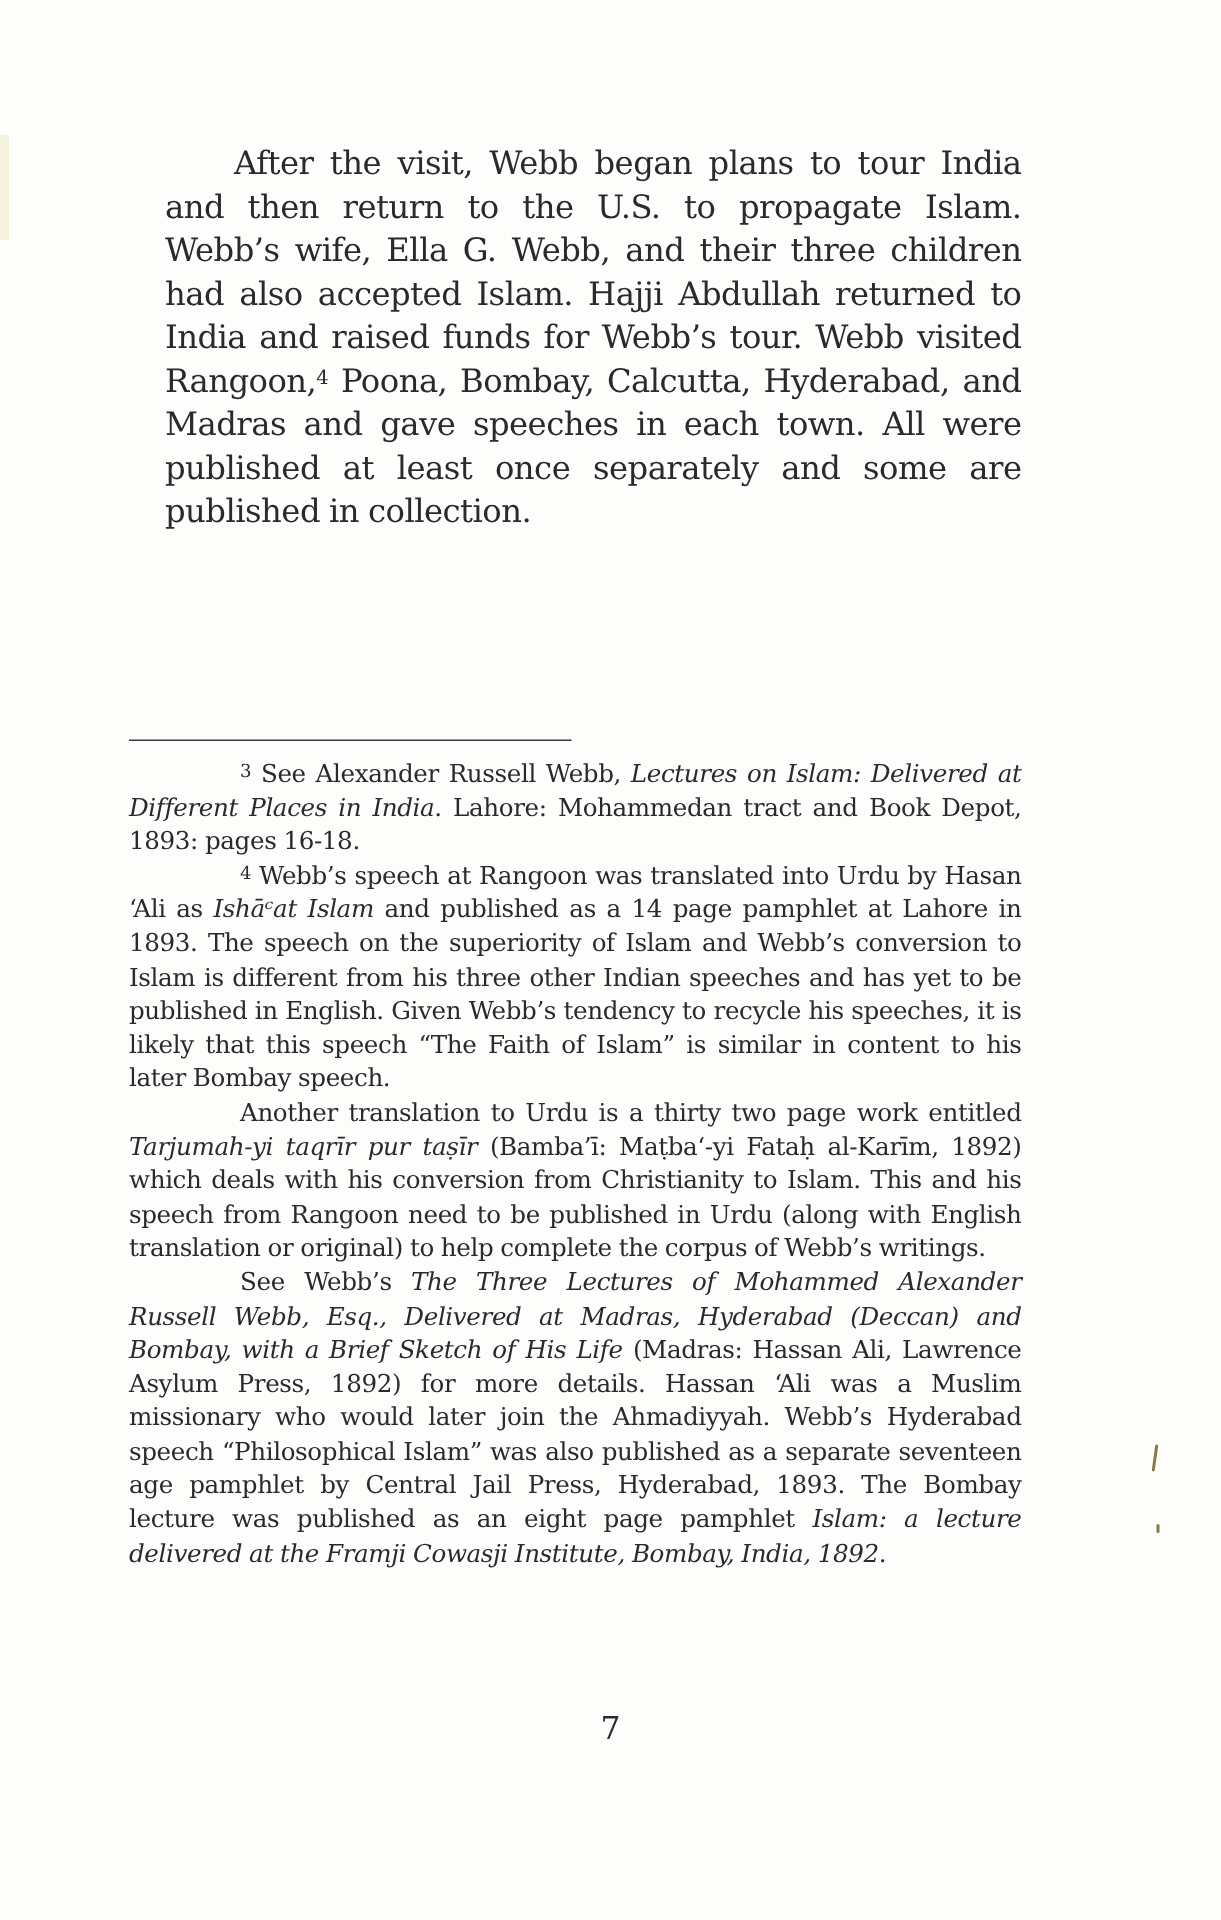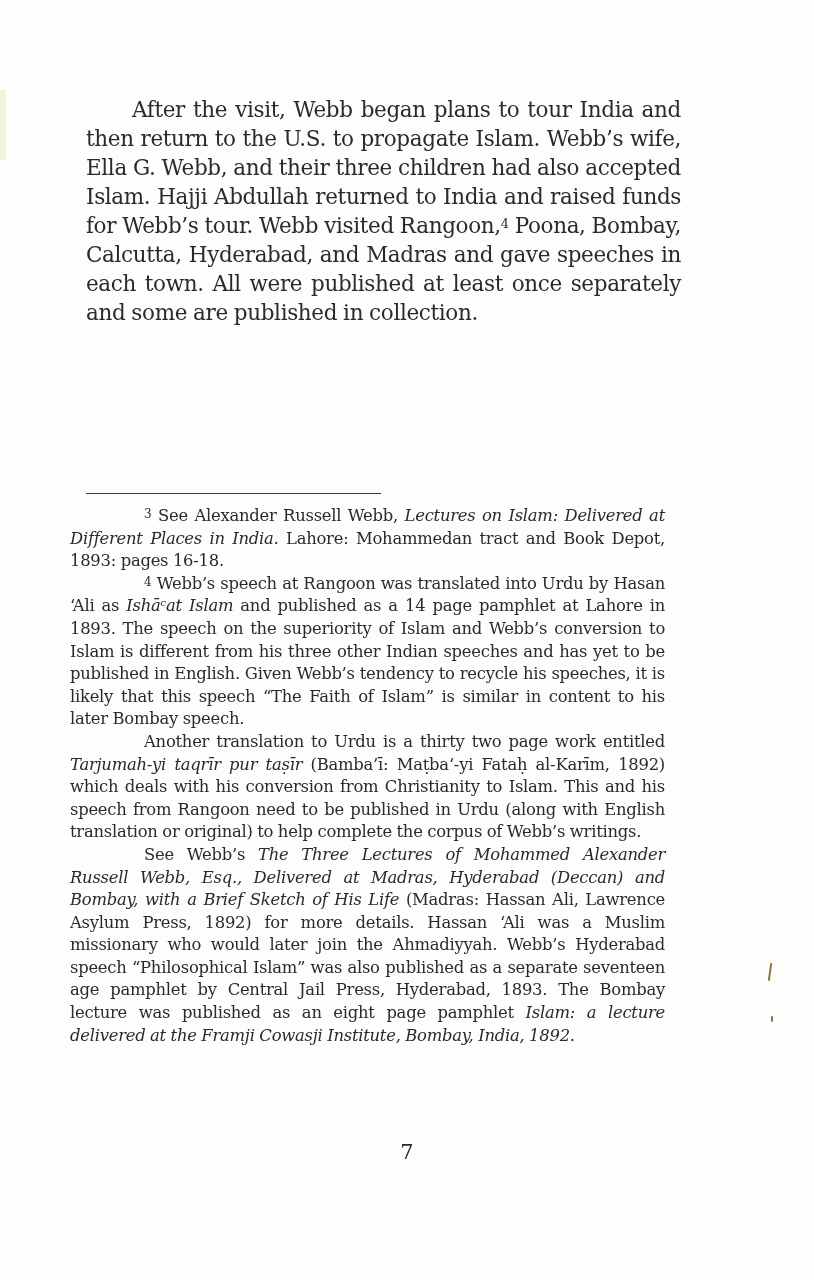--- a/index.html
+++ b/index.html
@@ -21,30 +21,30 @@
       width: 595px;
     }
     .body-text {
       font-size: 21.5px;
       line-height: 29px;
       text-align: justify;
       margin: 0;
       letter-spacing: -0.35px;
       word-spacing: -0.5px;
     }
-    .body-text.indent { text-indent: 46px; }
+    .body-text.indent { text-indent: 46px; margin-left: 24px; }
     sup.fn { font-size: 13px; vertical-align: 5px; line-height: 0; }
     .rule {
       position: absolute; left: 86px; top: 493px;
       width: 295px; height: 0;
       border-top: 1.4px solid #3a3a3a;
     }
     .footnotes {
       position: absolute;
-      left: 70px; top: 505px;
+      left: 86px; top: 505px;
       width: 595px;
     }
     .fn-para {
       font-size: 16.4px;
       line-height: 22.6px;
       text-align: justify;
       margin: 0;
       text-indent: 74px;
       letter-spacing: -0.25px;
       word-spacing: -0.3px;

